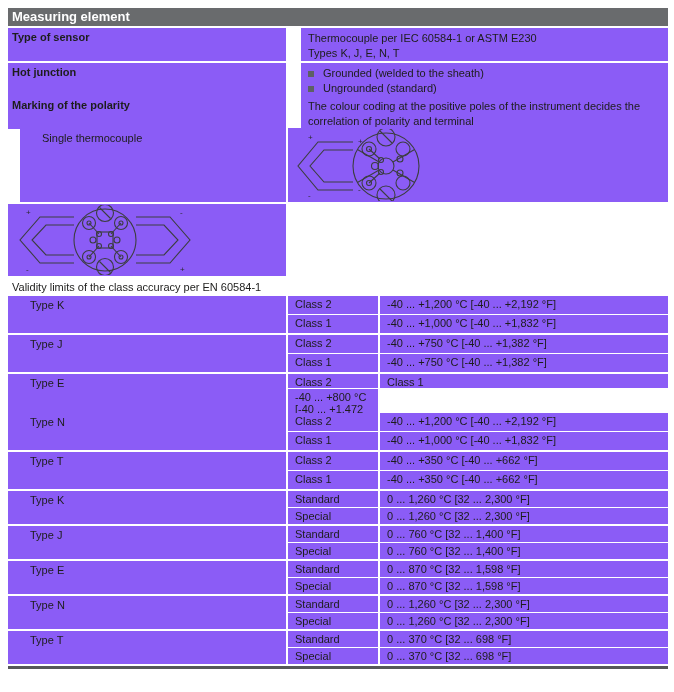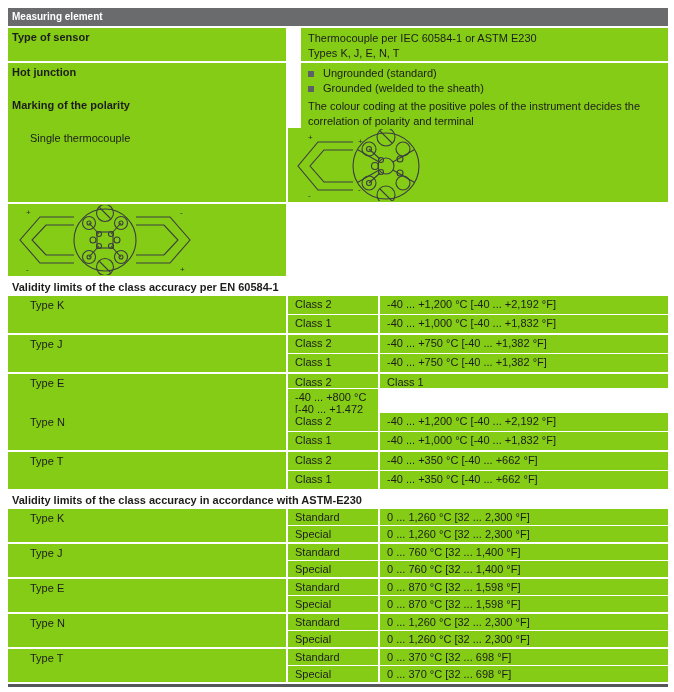--- a/index.html
+++ b/index.html
@@ -7,52 +7,52 @@
     width:674px; height:692px; overflow:hidden;
     font-family:"Liberation Sans", sans-serif;
     font-size:11px; color:#1d1d1b;
     -webkit-font-smoothing:antialiased;
   }
   .page { padding:8px 0 0 8px; width:660px; }
 
   .header-bar {
     width:660px; height:18px; line-height:18px;
     background:#696b6d; color:#ffffff;
-    font-weight:bold; font-size:10px;
+    font-weight:bold; font-size:13px;
     padding-left:4px; box-sizing:border-box;
     margin-bottom:2px;
   }
 
-  .cell { background:#84cc16; box-sizing:border-box; }
+  .cell { background:#8b5cf6; box-sizing:border-box; }
 
   .kv, .diag-row {
     width:660px; display:grid; grid-template-columns:278px 1fr;
     column-gap:2px; margin-bottom:2px;
   }
   .kv-label { font-weight:bold; padding:3px 0 0 4px; }
   .kv-value { padding:3px 10px 0 7px; line-height:15px;margin-left:13px; }
   .kv.sensor  { height:33px; }
   .kv.hot     { height:31px; }
   .kv.marking { height:30px; }
   .marking-text { max-width:366px; }
 
   .bullet-line { display:flex; align-items:center; height:15px; }
   .bullet-sq { width:6px; height:6px; background:#5d6064; margin-right:9px; flex:none; }
 
-  .diag-row .indent-label { padding:4px 0 4px 22px; }
+  .diag-row .indent-label { padding:4px 0 4px 22px;margin-left:12px; }
   .diag-row.single { height:74px; }
   .diag-row.dual   { height:72px; }
   .diag-cell { position:relative; overflow:hidden; }
   .diag-cell svg { position:absolute; left:2px; top:1px; }
   .tc-stroke { stroke:#3c3e40; fill:none; stroke-width:1.1; }
   .svgtxt { fill:#2a2a2a; stroke:none; font-family:"Liberation Sans",sans-serif; font-size:8px; }
 
   .section-title {
     width:660px; height:16px; line-height:14px; box-sizing:border-box;
-    background:#ffffff; font-weight:bold; padding:2px 0 0 4px;
+    background:#ffffff; font-weight:normal; padding:2px 0 0 4px;
     margin-bottom:2px;
   }
 
   .vgroup {
     width:660px; display:grid;
     grid-template-columns:278px 90px 1fr;
     grid-template-rows:1fr 1fr;
     gap:1px 2px; margin-bottom:2px;
   }
   .en-sec .vgroup   { height:37px; }
@@ -75,25 +75,25 @@
       <div>Thermocouple per IEC 60584-1 or ASTM E230</div>
       <div>Types K, J, E, N, T</div>
     </div>
   </div>
 
   <div class="kv hot">
     <div class="cell kv-label">Hot junction</div>
     <div class="cell kv-value">
       <div class="bullet-line">
         <span class="bullet-sq"></span>
-        <span>Ungrounded (standard)</span>
+        <span>Grounded (welded to the sheath)</span>
       </div>
       <div class="bullet-line">
         <span class="bullet-sq"></span>
-        <span>Grounded (welded to the sheath)</span>
+        <span>Ungrounded (standard)</span>
       </div>
     </div>
   </div>
 
   <div class="kv marking">
     <div class="cell kv-label">Marking of the polarity</div>
     <div class="cell kv-value">
       <div class="marking-text">The colour coding at the positive poles of the instrument decides the correlation of polarity and terminal</div>
     </div>
   </div>
@@ -215,21 +215,20 @@
     <div class="vgroup">
       <div class="cell type-cell">Type T</div>
       <div class="cell class-cell">Class 2</div>
       <div class="cell range-cell">-40 ... +350 °C [-40 ... +662 °F]</div>
       <div class="cell class-cell">Class 1</div>
       <div class="cell range-cell">-40 ... +350 °C [-40 ... +662 °F]</div>
     </div>
   </div>
 
   <div class="astm-sec">
-    <div class="section-title">Validity limits of the class accuracy in accordance with ASTM-E230</div>
 
     <div class="vgroup">
       <div class="cell type-cell">Type K</div>
       <div class="cell class-cell">Standard</div>
       <div class="cell range-cell">0 ... 1,260 °C [32 ... 2,300 °F]</div>
       <div class="cell class-cell">Special</div>
       <div class="cell range-cell">0 ... 1,260 °C [32 ... 2,300 °F]</div>
     </div>
 
     <div class="vgroup">

